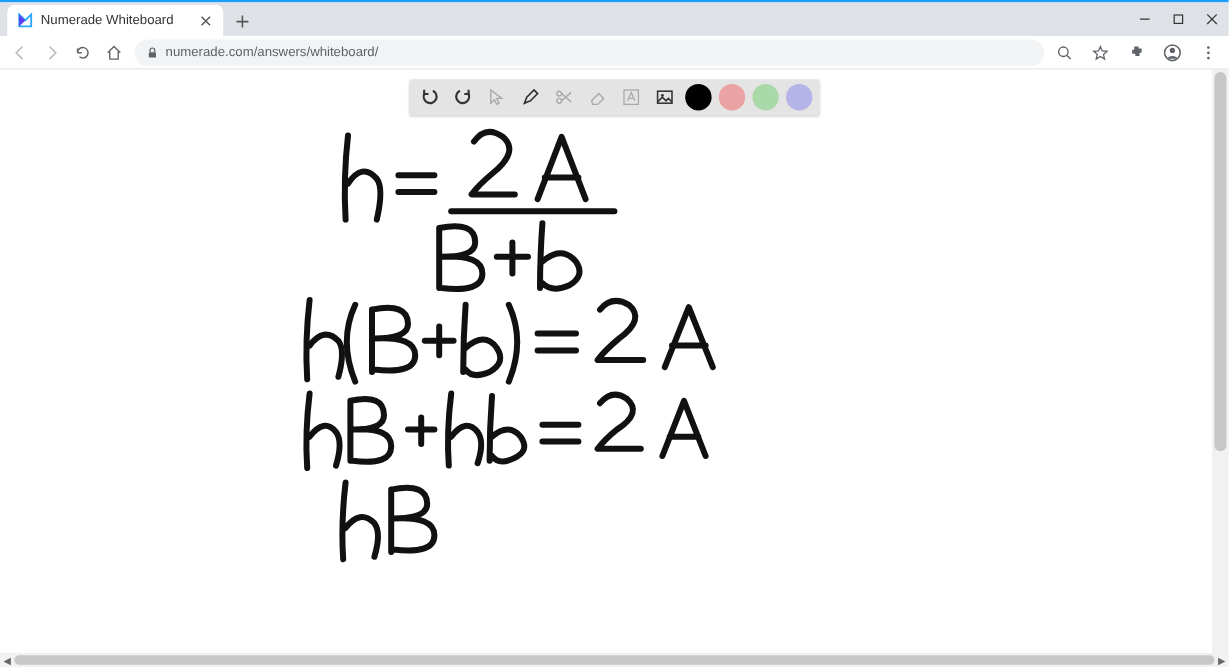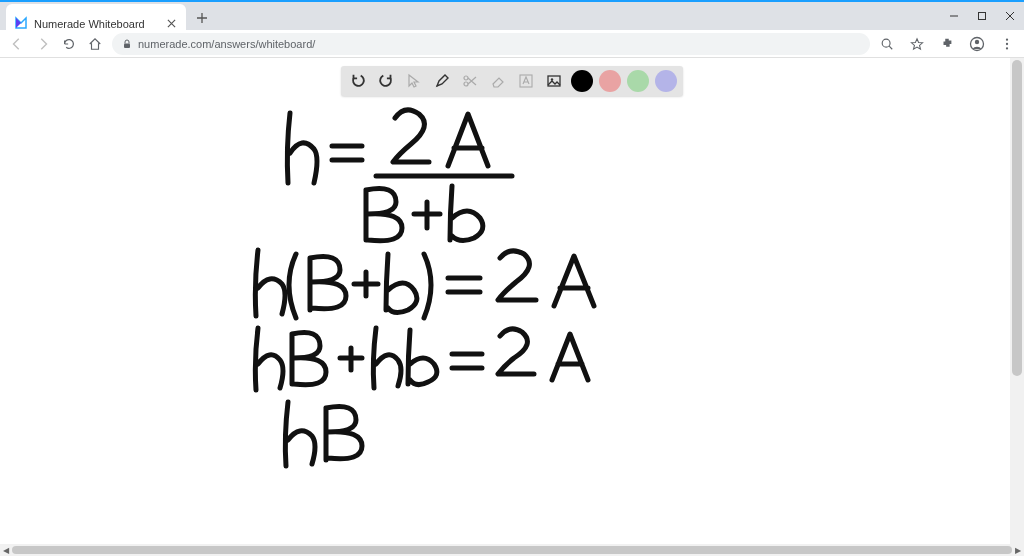--- a/index.html
+++ b/index.html
@@ -1,21 +1,21 @@
 <!DOCTYPE html>
 <html><head>
 <meta charset="utf-8">
 <style>
   * { box-sizing: border-box; margin: 0; padding: 0; }
   html, body { width: 1024px; height: 556px; overflow: hidden; font-family: "Segoe UI", Arial, sans-serif; background: #fff; }
 
   
   .top-accent { height: 2px; background: #1a9fff; }
   .tabbar { height: 28px; background: #dee1e6; display: flex; align-items: flex-end; position: relative; }
-  .tab { background: #fff; height: 26px; width: 180px; margin-left: 6px; border-radius: 6px 6px 0 0; display: flex; align-items: flex-end; padding: 0 8px; gap: 6px; font-size: 11px; color: #333; position: relative; }
+  .tab { background: #fff; height: 26px; width: 180px; margin-left: 6px; border-radius: 6px 6px 0 0; display: flex; align-items: center; padding: 0 8px; gap: 6px; font-size: 11px; color: #333; position: relative; }
   .tab .favicon { width: 14px; height: 14px; position: relative; }
   .tab .tab-title { flex: 1; white-space: nowrap; overflow: hidden; text-overflow: ellipsis; }
   .tab .tab-close { width: 14px; height: 14px; display: flex; align-items: center; justify-content: center; color: #555; font-size: 12px; border-radius: 50%; }
   .newtab { width: 24px; height: 24px; margin-left: 4px; display: flex; align-items: center; justify-content: center; color: #555; font-size: 16px; border-radius: 50%; }
   .window-controls { position: absolute; right: 0; top: 0; height: 28px; display: flex; }
   .win-btn { width: 28px; height: 28px; display: flex; align-items: center; justify-content: center; color: #333; }
 
   .addrbar { height: 28px; background: #fff; border-bottom: 1px solid #e0e0e0; display: flex; align-items: center; padding: 10px 8px; gap: 8px; }
   .nav-btn { width: 18px; height: 18px; display: flex; align-items: center; justify-content: center; color: #5f6368; }
   .nav-btn.disabled { color: #bfbfbf; }

